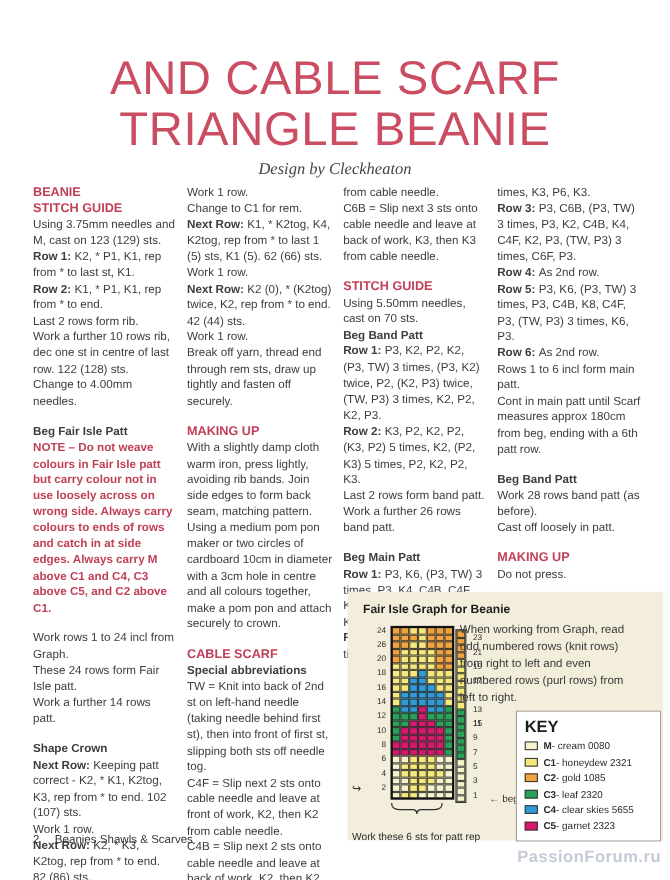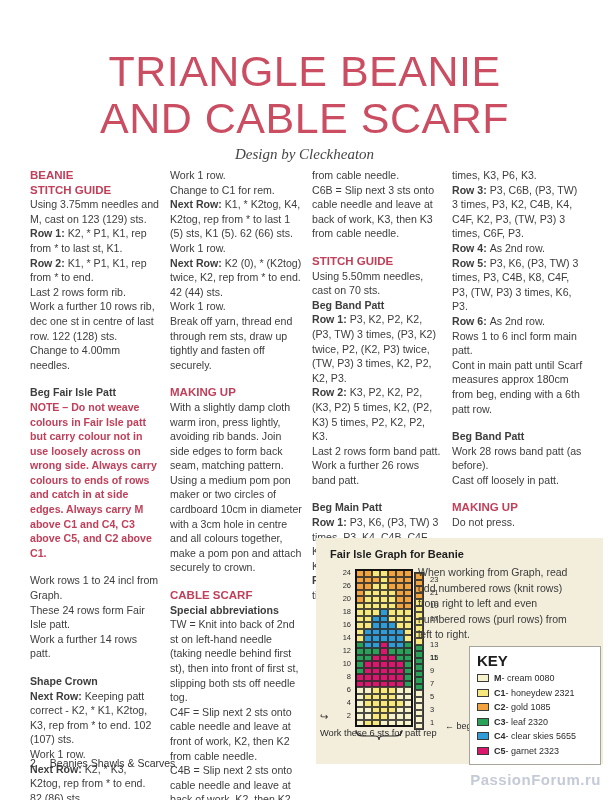--- a/index.html
+++ b/index.html
@@ -48,22 +48,22 @@
   
   .footer{position:absolute;left:30px;top:757px;font-size:10.5px;color:#333;}
   .footer .pn{margin-right:14px;}
   .watermark{position:absolute;right:8px;top:771px;font-size:15px;font-weight:bold;
     color:#c4cbd7;letter-spacing:.5px;text-shadow:0 1px 0 #ffffff;}
 </style>
 </head>
 <body>
 
 <div class="title">
+  <div>AND CABLE SCARF</div>
   <div>TRIANGLE BEANIE</div>
-  <div>AND CABLE SCARF</div>
 </div>
 <div class="byline">Design by Cleckheaton</div>
 
 <div class="cols">
   <div class="col">
       <p class="blk t-hred"><span>BEANIE</span></p>
       <p class="blk t-hred"><span>STITCH GUIDE</span></p>
       <p class="blk t-p"><span>Using 3.75mm needles and M, cast on 123 (129) sts.</span></p>
       <p class="blk t-p"><span class="seg-b">Row 1: </span><span>K2, * P1, K1, rep from * to last st, K1.</span></p>
       <p class="blk t-p"><span class="seg-b">Row 2: </span><span>K1, * P1, K1, rep from * to end.</span></p>
@@ -348,21 +348,21 @@
       <div class="gcell" style="left: 48px; top: 149.5px; background: rgb(246, 242, 203);"></div>
       <div class="gcell" style="left: 59px; top: 152.5px; background: rgb(246, 242, 203);"></div>
       <div class="rowlab right" style="top: 149.5px; left: 74px;">1</div>
       <div class="gframe"></div>
       <div class="gframe8"></div>
       <div class="curve-arrow" style="left: -36px; top: 141px;">↪</div>
       <div class="beg" style="left: 89px; top: 150.5px;">←  beg here</div>
       <svg width="50" height="12" class="brace-svg" style="left: -1px; top: 159px; position: absolute;">
         <path d="M1,1 Q1,7 8,7 L20,7 Q24,7 24,11 Q24,7 28,7 L40,7 Q47,7 47,1" fill="none" stroke="#2b2b2b" stroke-width="1.1"></path>
       </svg>
-      <div class="repeat-label" style="left: -36px; top: 158px; text-align: right;">Work these 6 sts for patt rep</div>
+      <div class="repeat-label" style="left: -36px; top: 186px; text-align: right;">Work these 6 sts for patt rep</div>
     </div>
   <div class="instructions">When working from Graph, read odd numbered rows (knit rows) from right to left and even numbered rows (purl rows) from left to right.</div>
   <div class="keybox">
     <div class="key-title">KEY</div>
     <div id="key-entries">
         <div class="key-row">
           <span class="swatch" style="background: rgb(246, 242, 203);"></span>
           <span class="key-code">M</span>
           <span> - cream 0080</span>
         </div>

